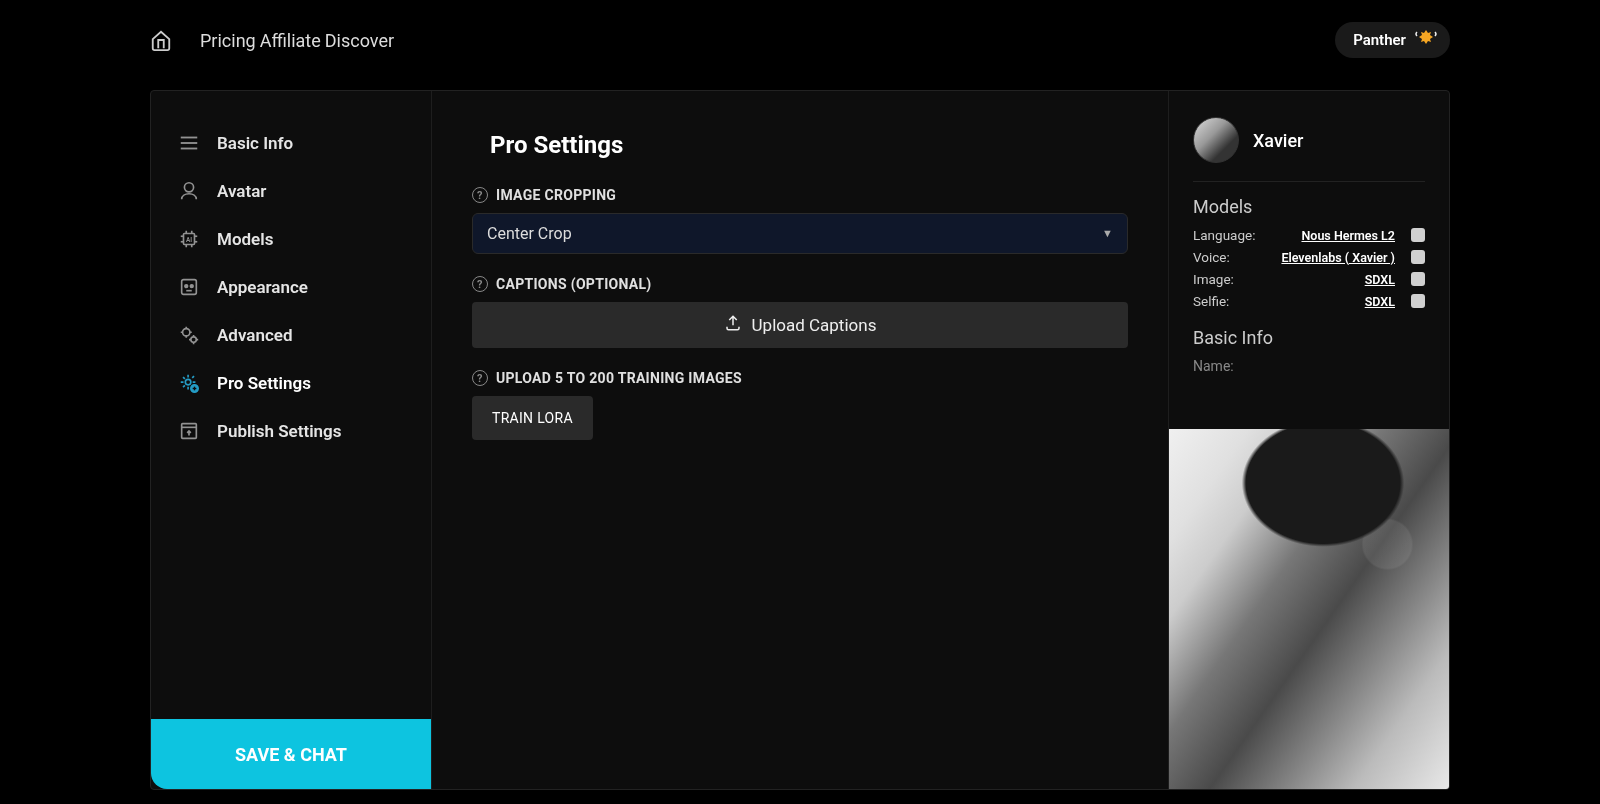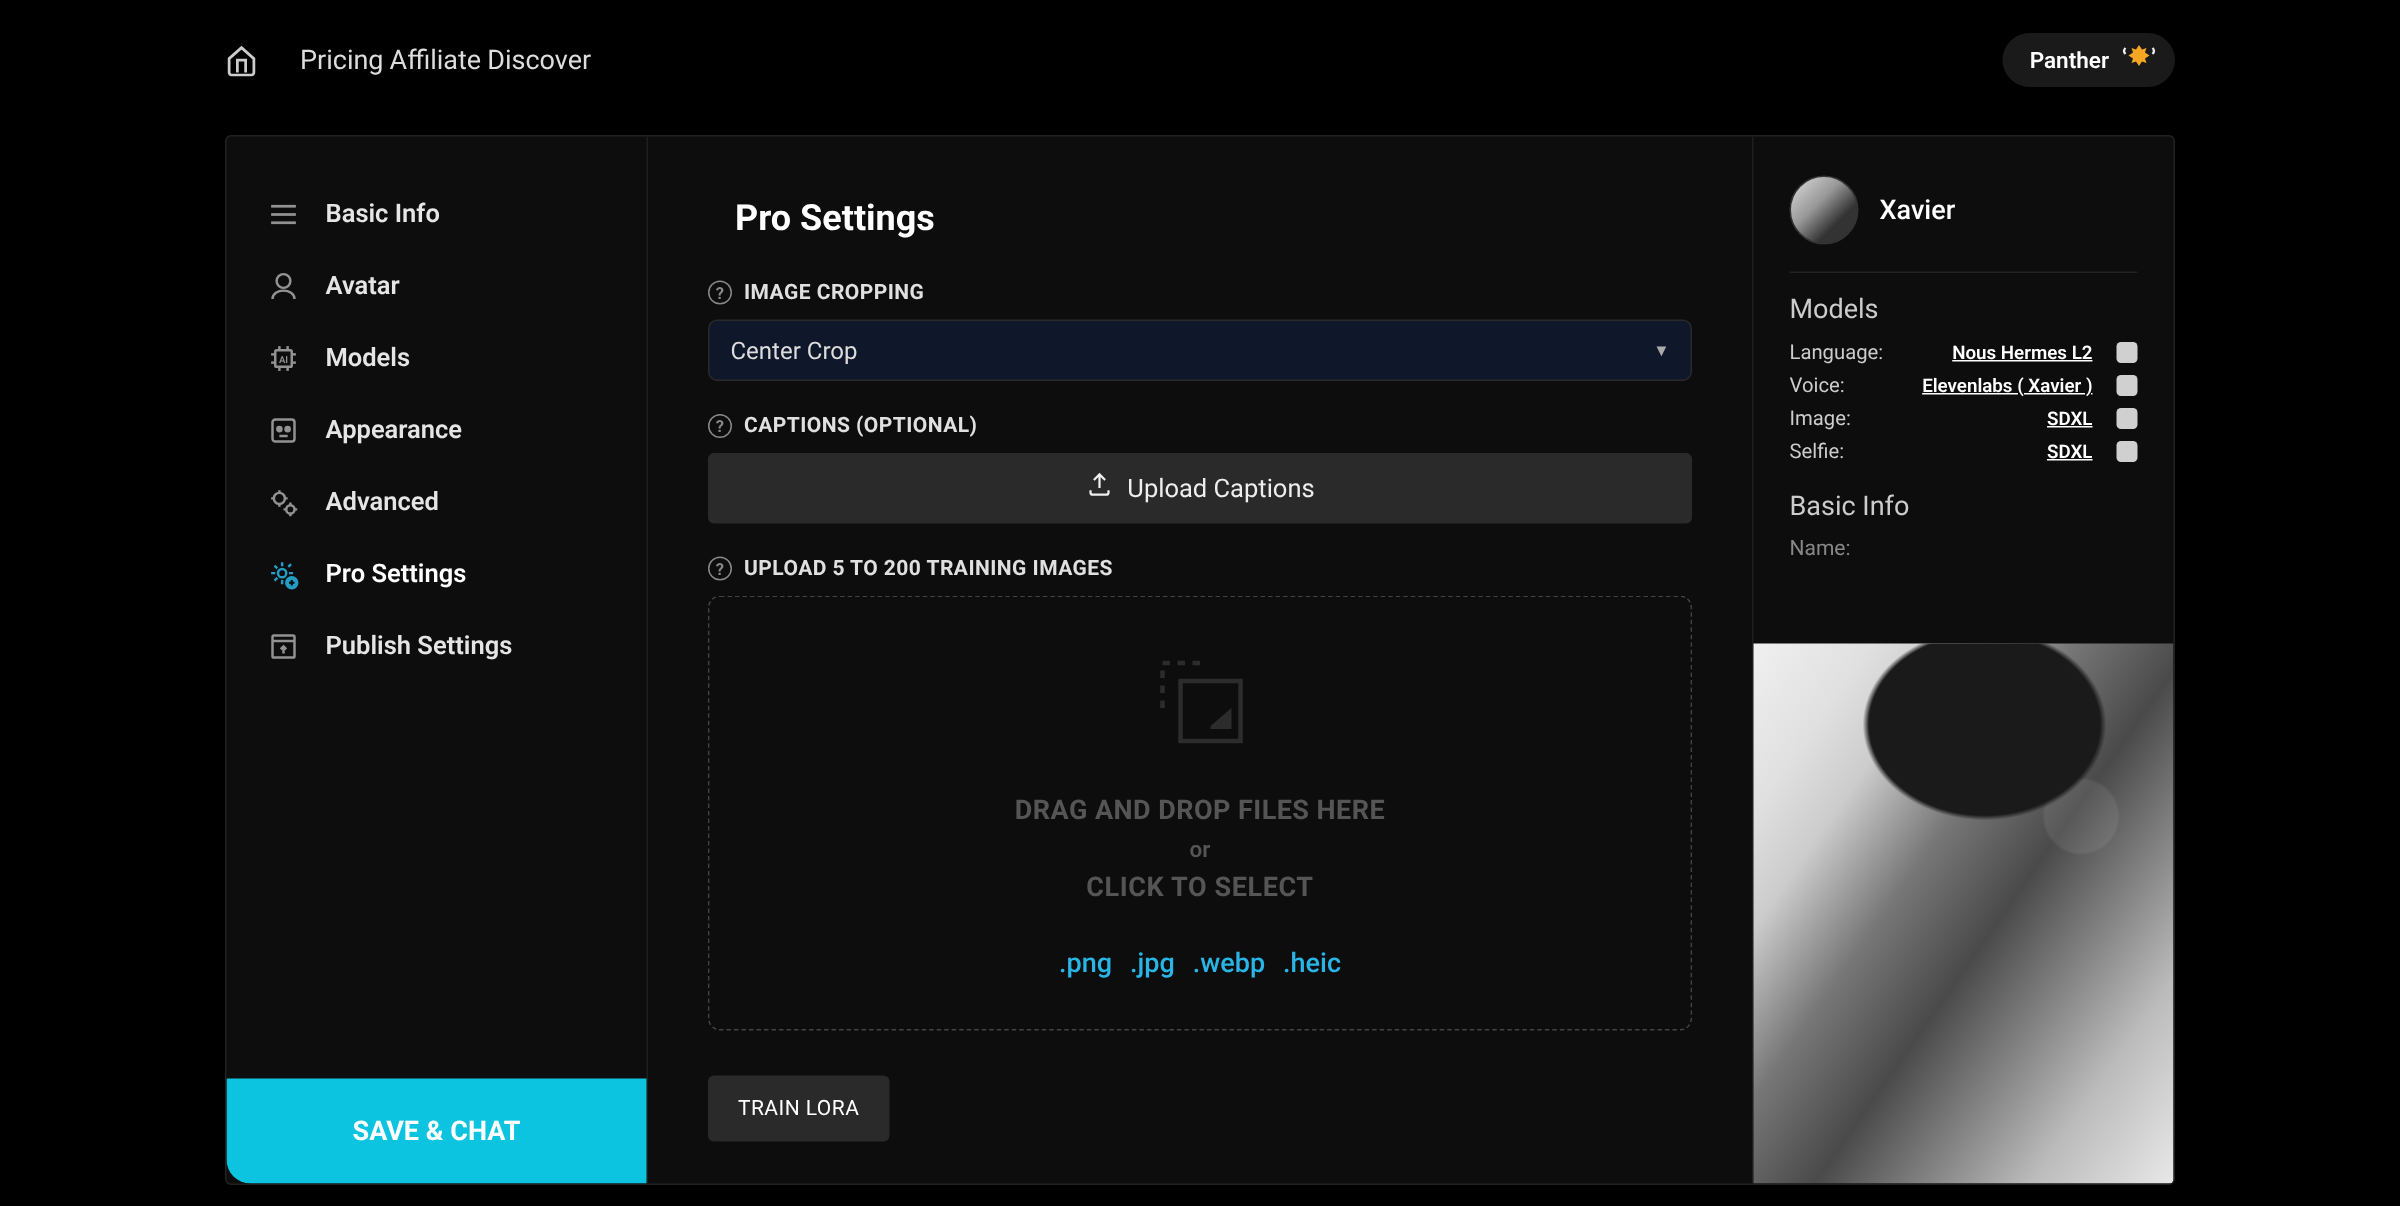--- a/index.html
+++ b/index.html
@@ -331,38 +331,20 @@
       <span><svg viewBox="0 0 24 24" width="18" height="18" stroke="#eee" stroke-width="2" fill="none">
             <path d="M4 17v2a2 2 0 0 0 2 2h12a2 2 0 0 0 2-2v-2M12 3v12M7 8l5-5 5 5"></path>
           </svg></span>
       <span>Upload Captions</span>
     </div>
 
     <div class="section-label">
       <span class="help-icon">?</span>
       <span>UPLOAD 5 TO 200 TRAINING IMAGES</span>
     </div>
-    <div class="dropzone">
-      <span class="drop-icon">
-        <svg viewBox="0 0 70 70" width="70" height="70" stroke="#666" stroke-width="3" fill="none">
-          <rect x="22" y="22" width="40" height="40"></rect>
-          <path d="M10 40 V 10 H 40" stroke-dasharray="5 5"></path>
-          <path d="M42 52 l14-12 v14 h-14 z" fill="#666" stroke="none"></path>
-        </svg>
-      </span>
-      <div class="drop-line1">DRAG AND DROP FILES HERE</div>
-      <div class="drop-or">or</div>
-      <div class="drop-line2">CLICK TO SELECT</div>
-      <div class="drop-ext">
-        <span>.png</span>
-        <span>.jpg</span>
-        <span>.webp</span>
-        <span>.heic</span>
-      </div>
-    </div>
 
     <div class="train-btn">TRAIN LORA</div>
   </div>
 
   <div class="right-panel">
     <div class="char-header">
       <div class="char-avatar"></div>
       <div class="char-name">Xavier</div>
     </div>
     <div class="panel-section-title">Models</div>

